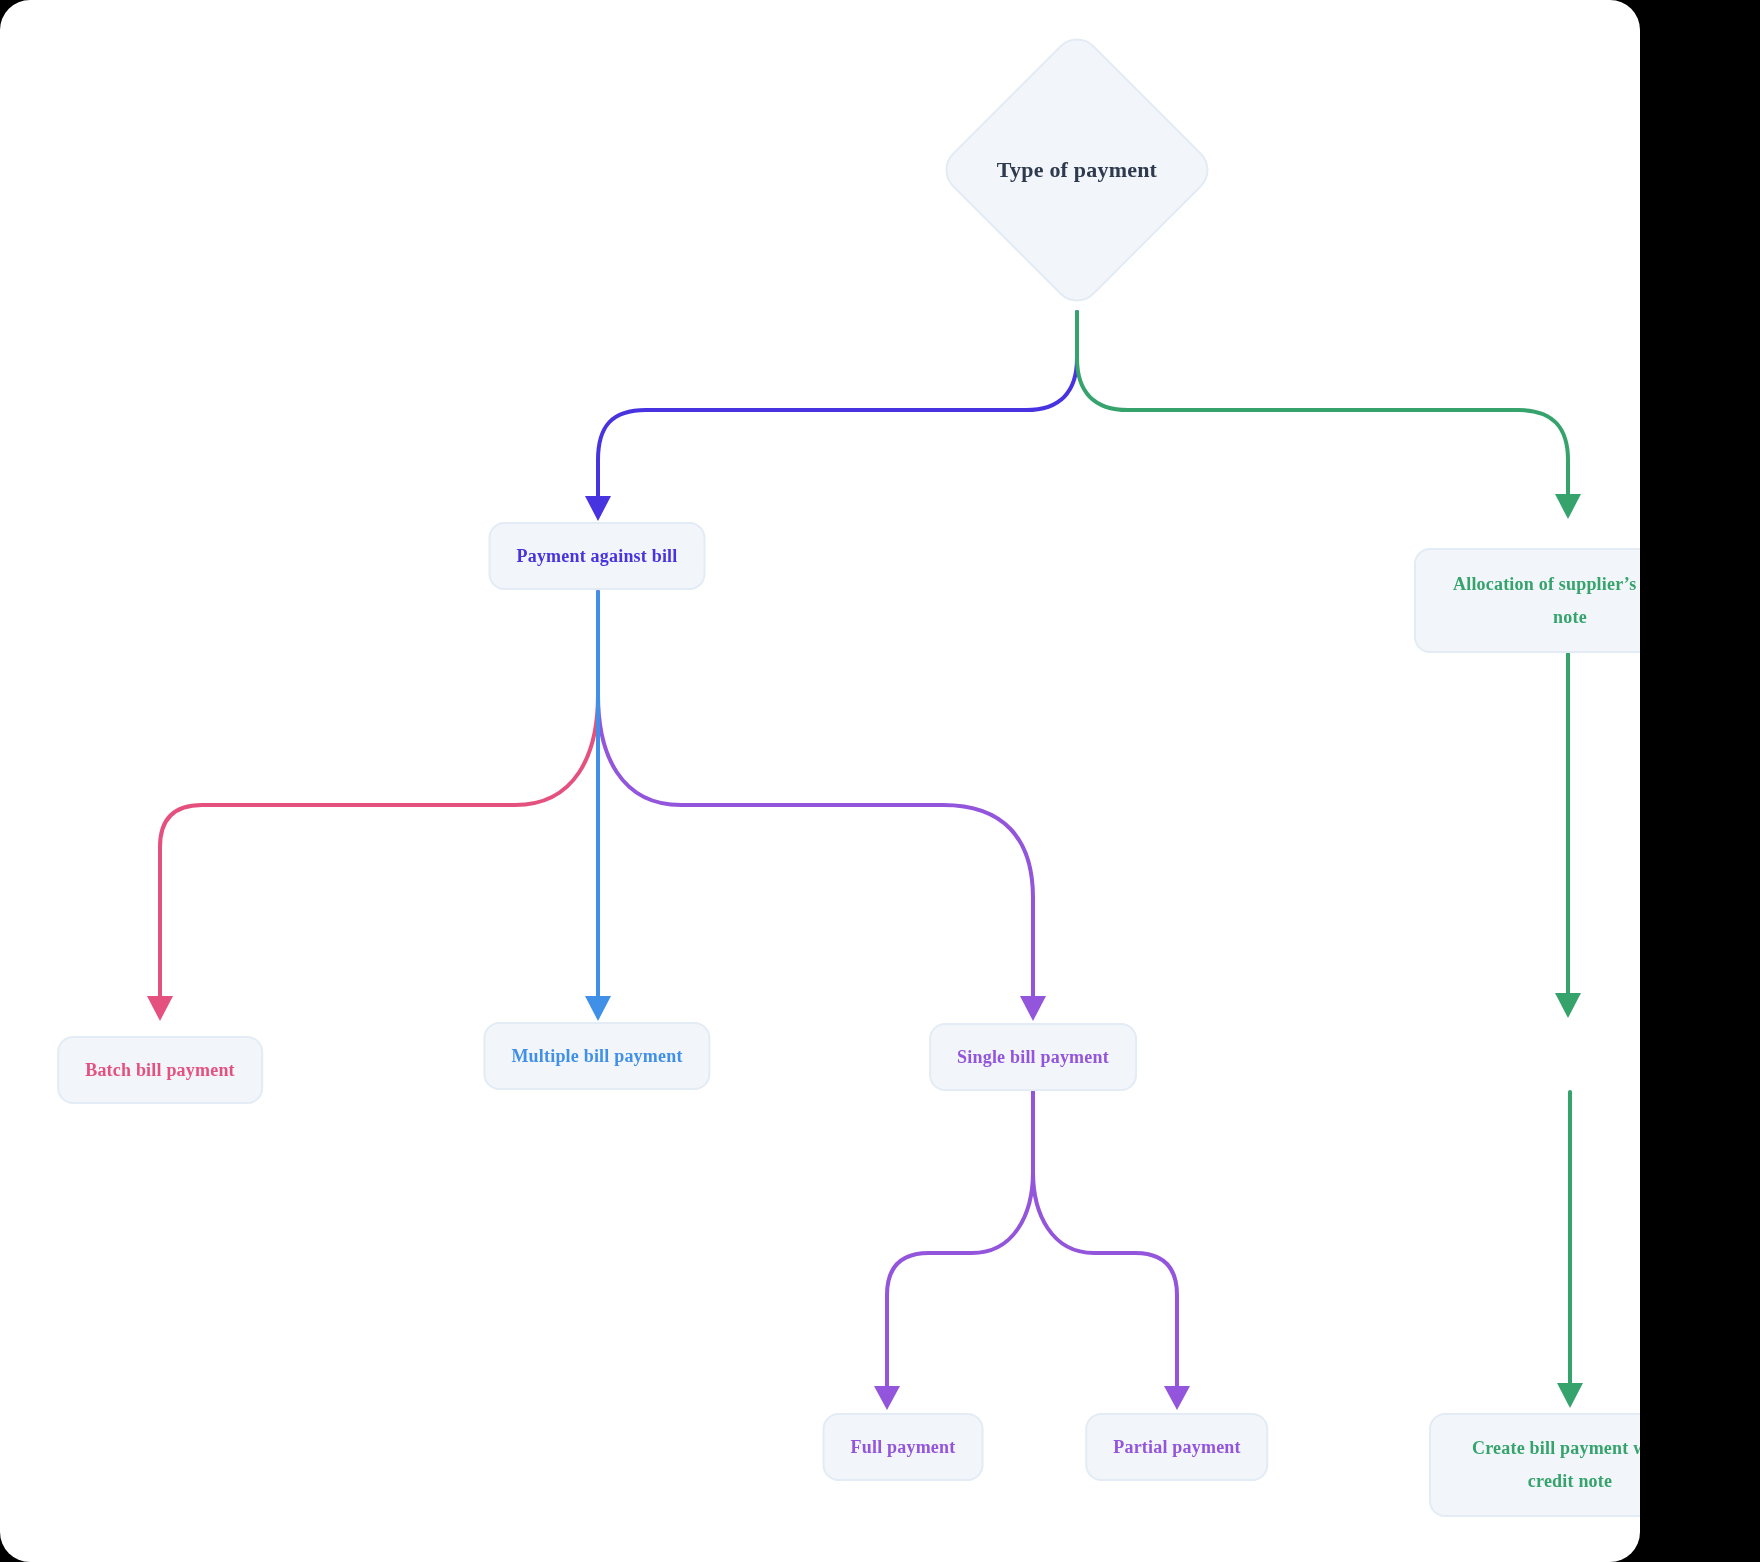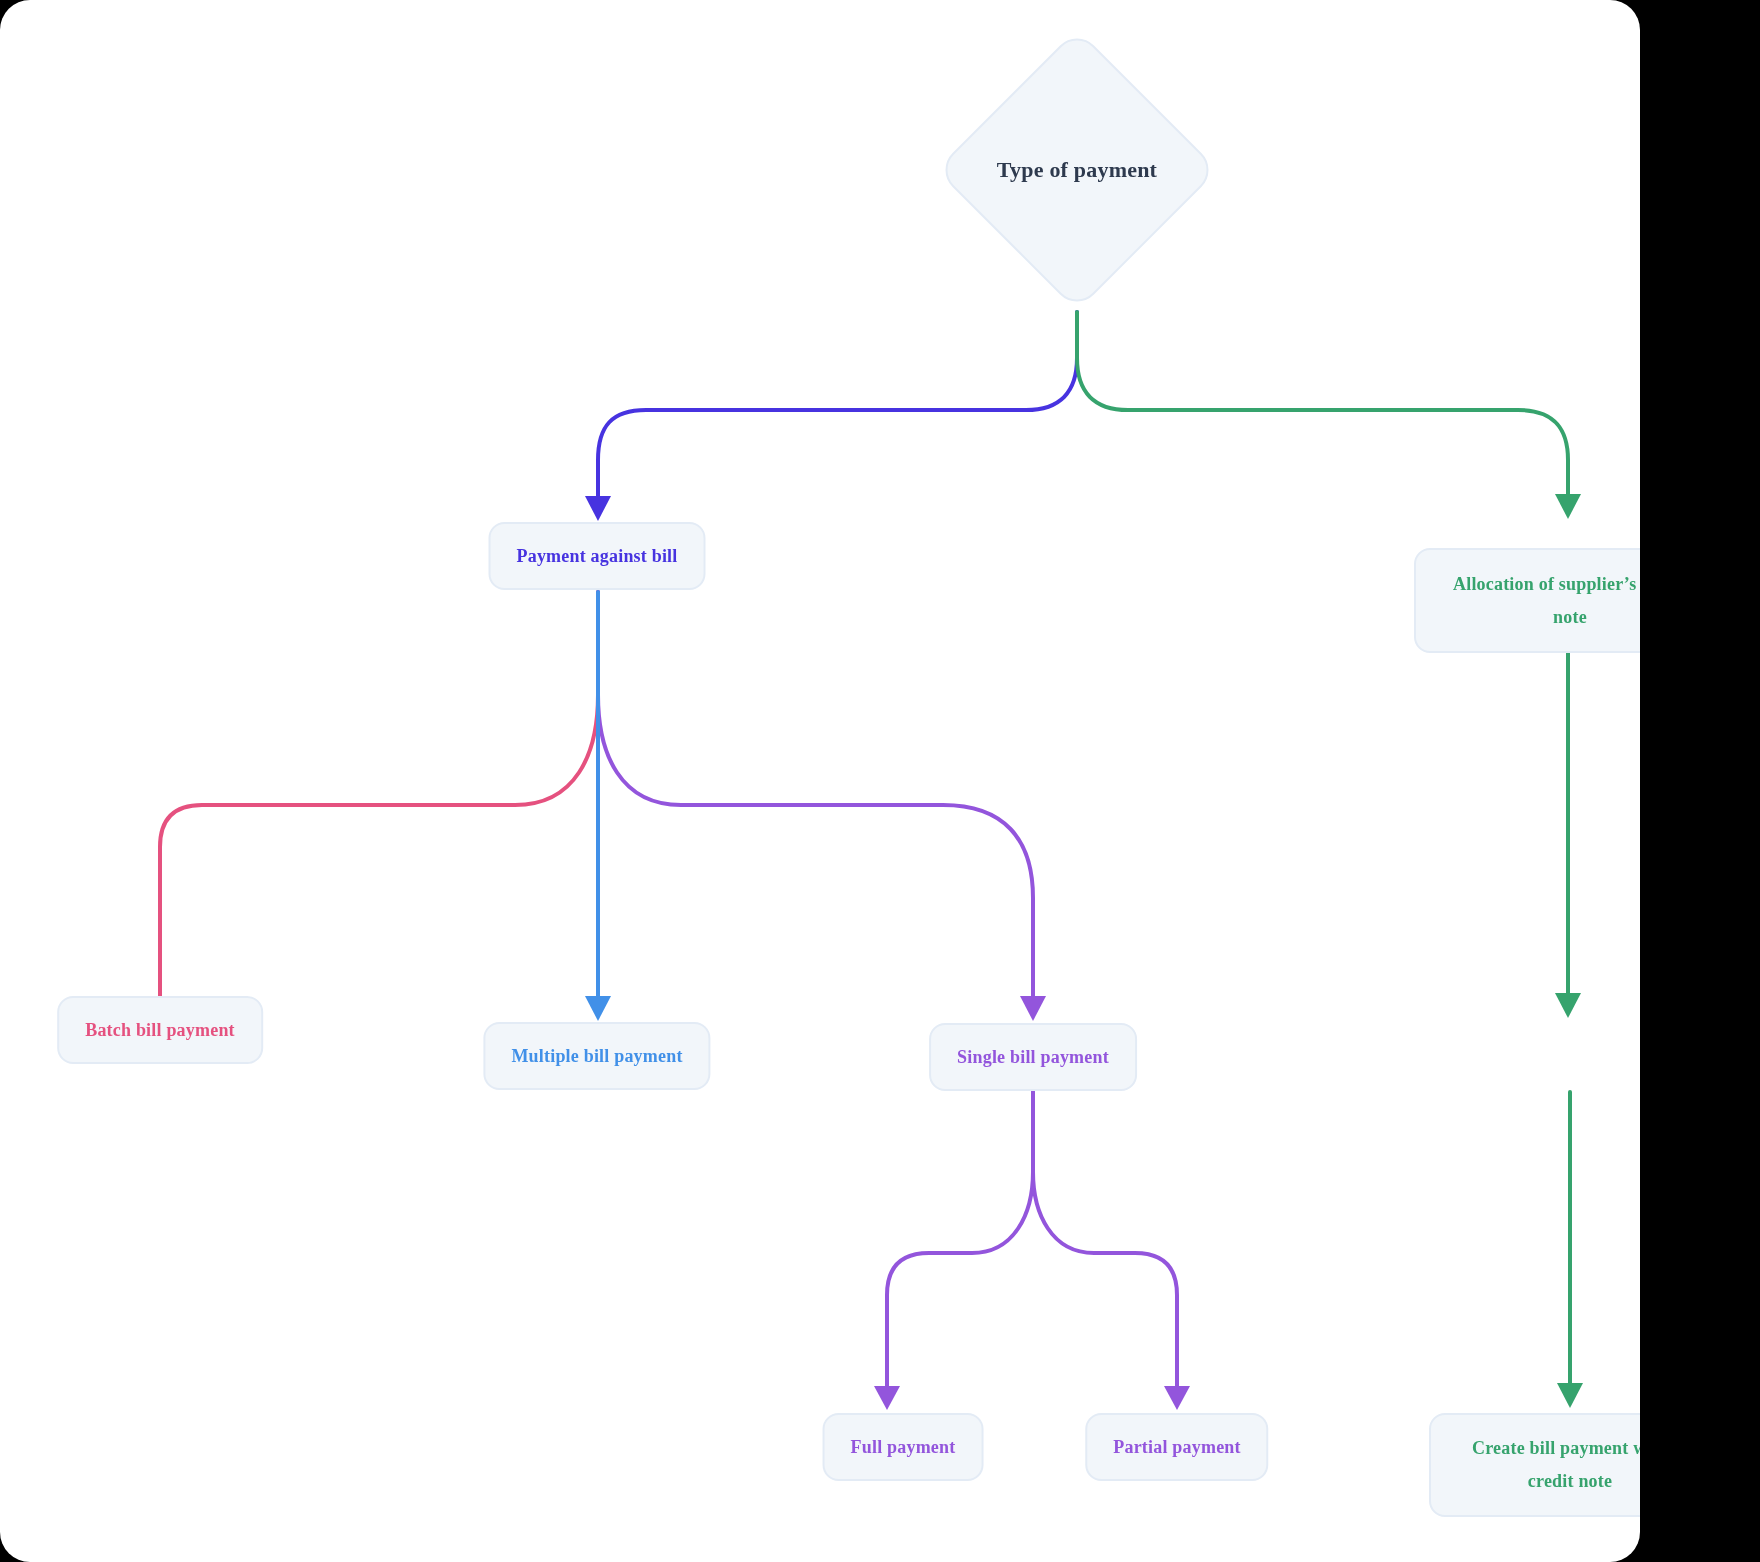--- a/index.html
+++ b/index.html
@@ -119,21 +119,21 @@
   </div>
 
   <div class="node oneline c-indigo" style="left:597px; top:522px;">
     <span>Payment against bill</span>
   </div>
 
   <div class="node c-green" style="left:1570px; top:548px; width:312px; height:105px; padding:0 18px;">
     <span>Allocation of supplier’s credit note</span>
   </div>
 
-  <div class="node oneline c-pink" style="left:160px; top:996px;text-align:center;">
+  <div class="node oneline c-pink" style="left:160px; top:1036px;text-align:center;">
     <span>Batch bill payment</span>
   </div>
 
   <div class="node oneline c-blue" style="left:597px; top:1022px;text-align:right;">
     <span>Multiple bill payment</span>
   </div>
 
   <div class="node oneline c-purple" style="left:1033px; top:1023px;">
     <span>Single bill payment</span>
   </div>

